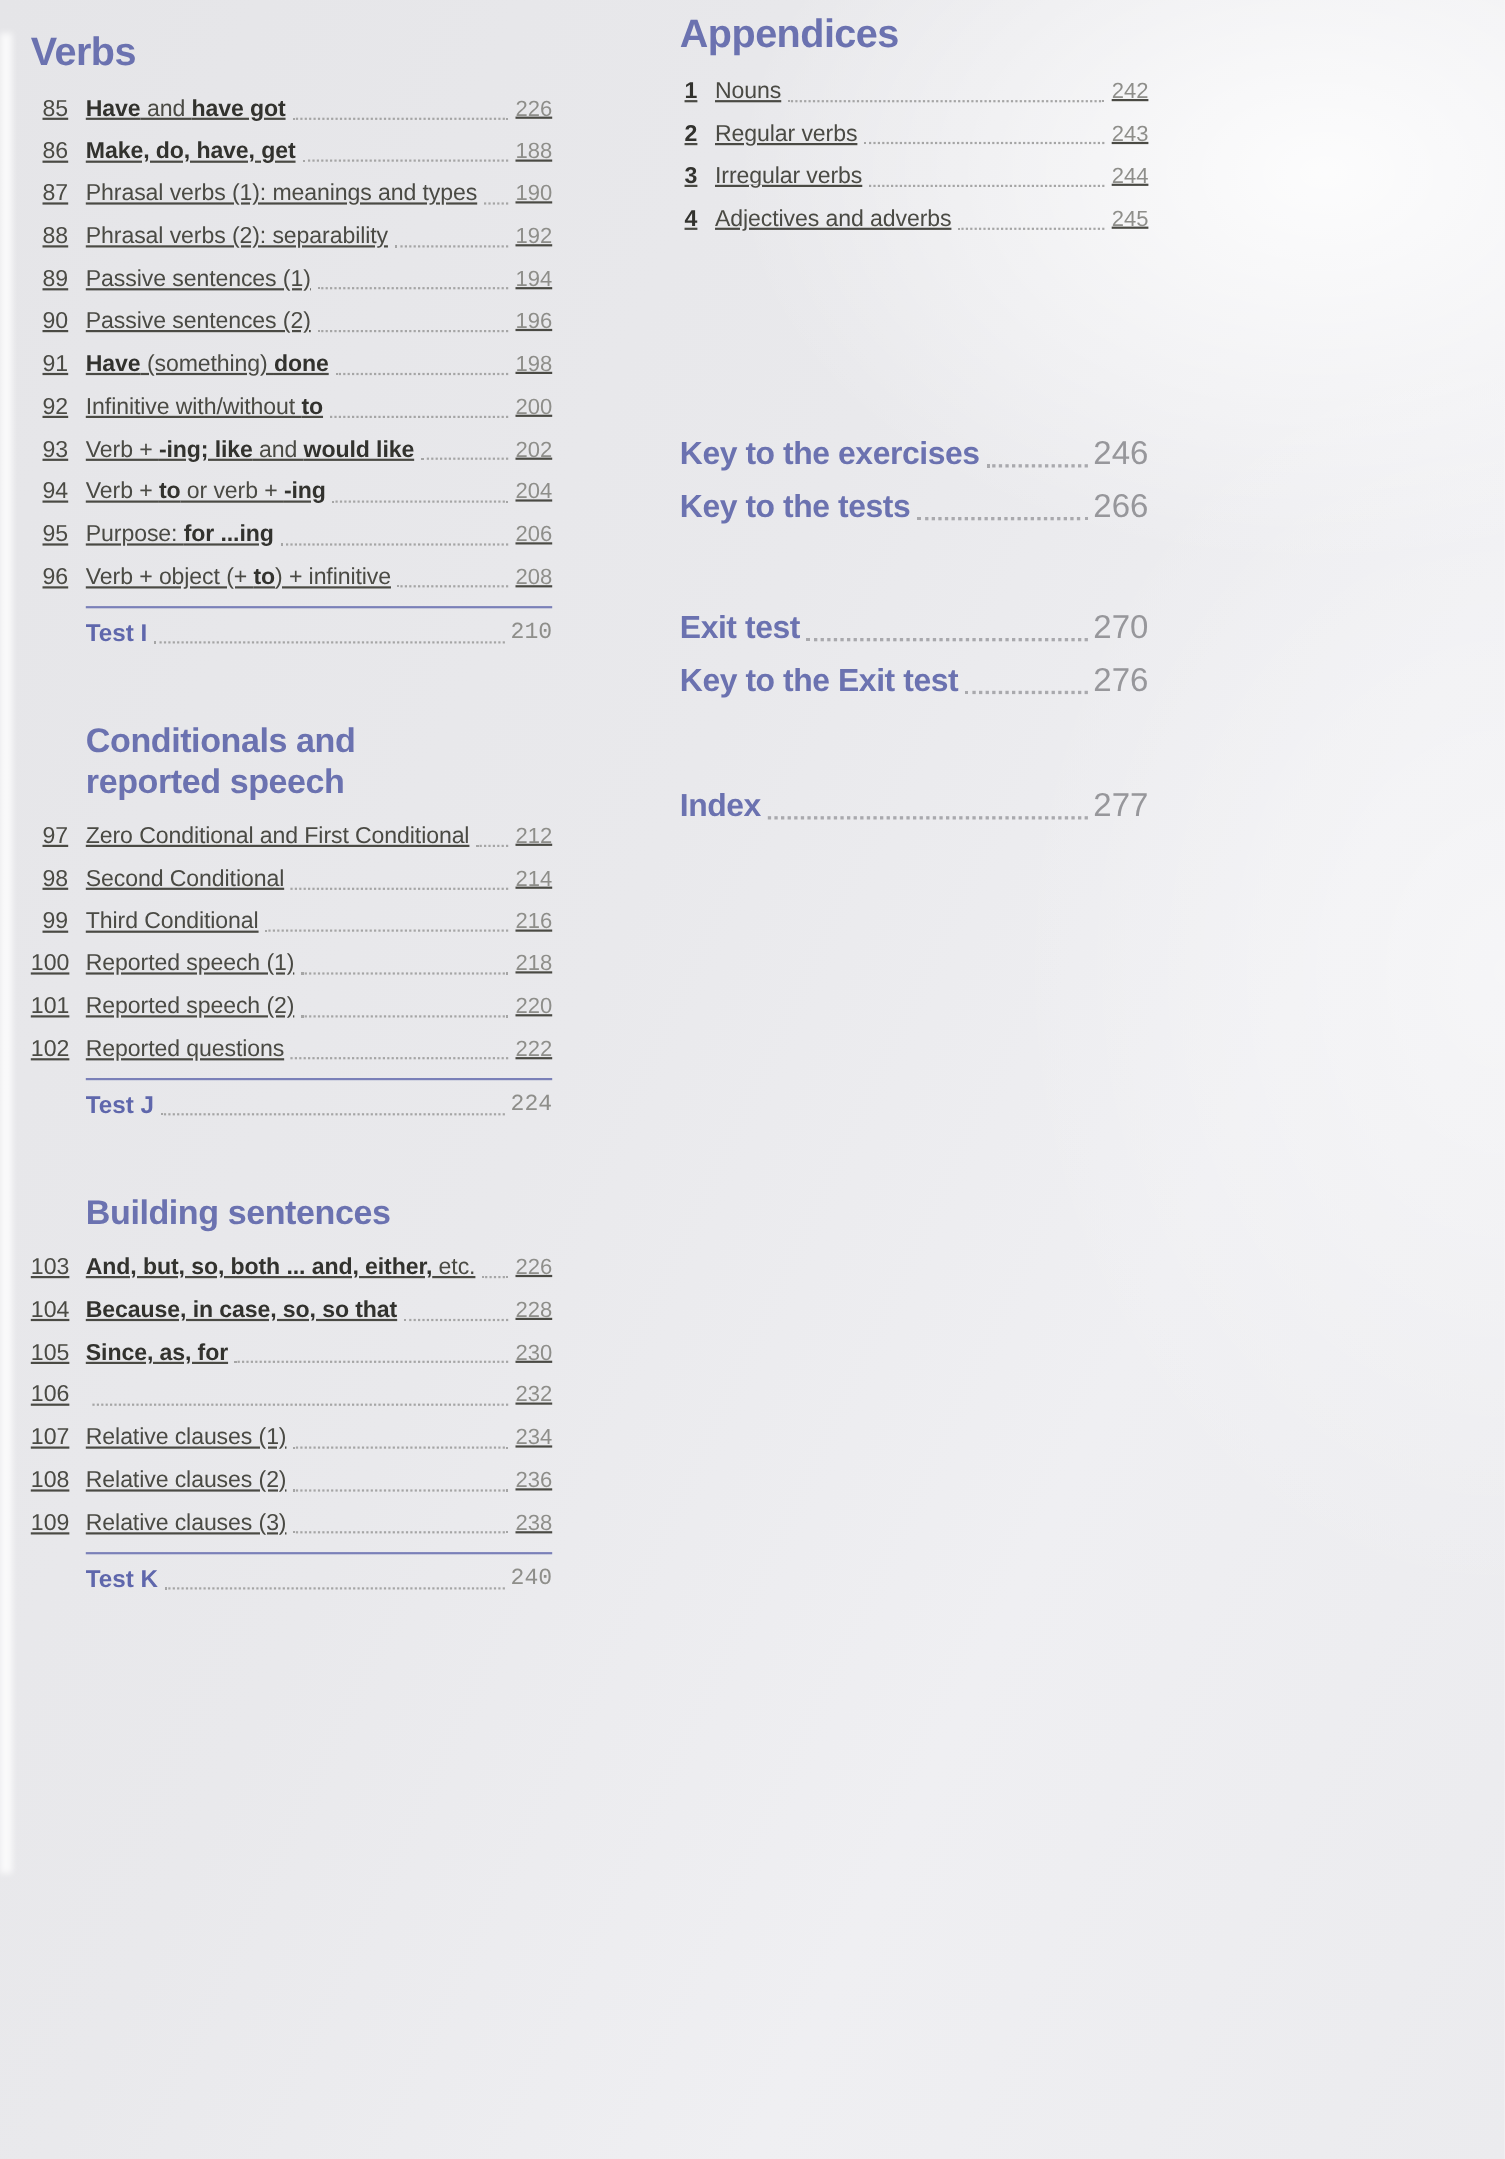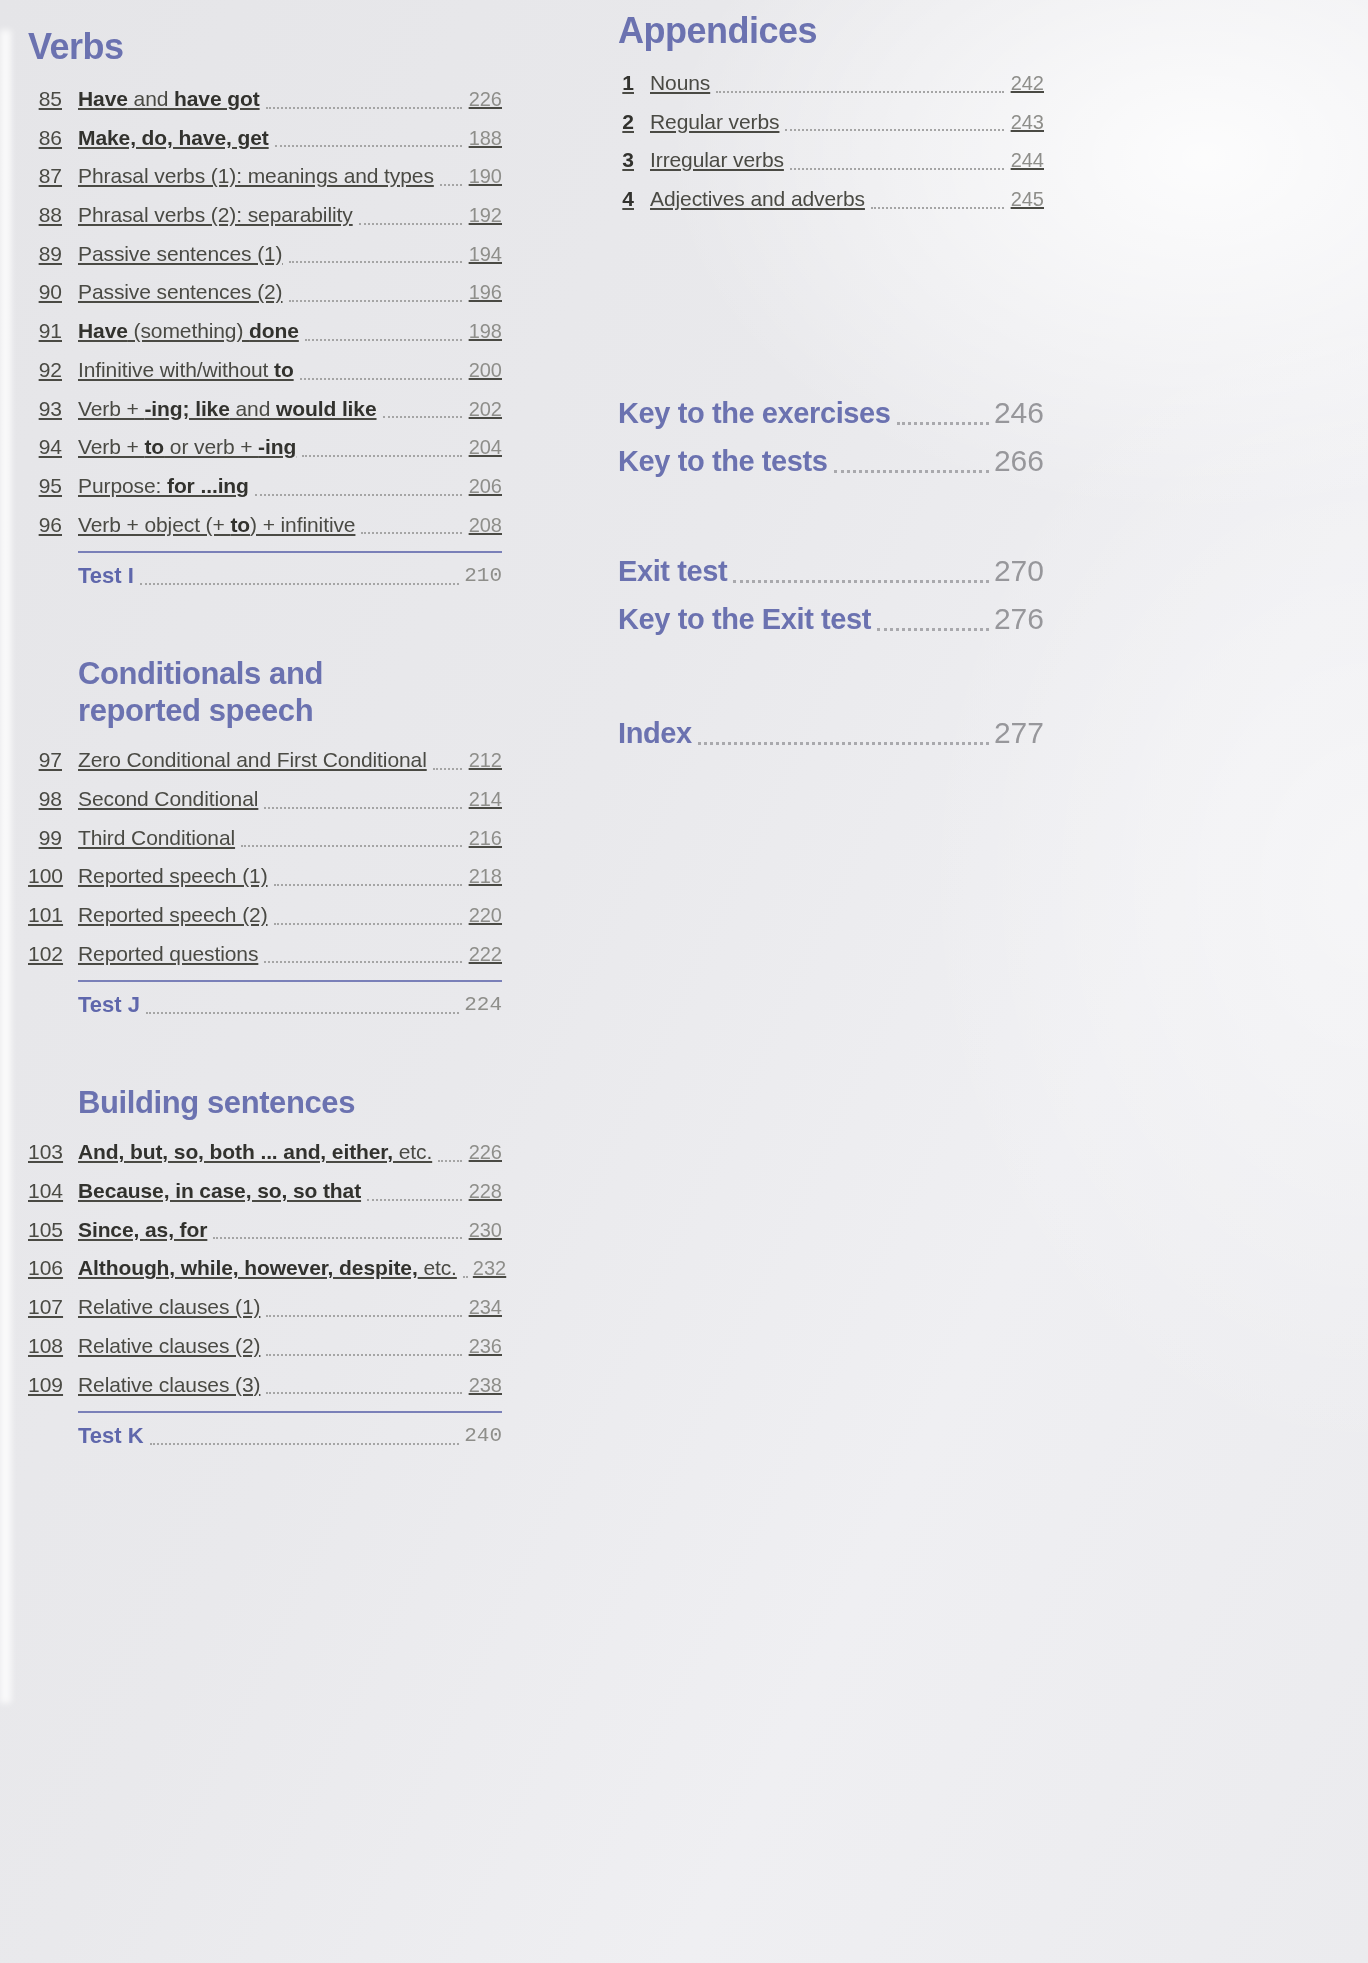--- a/index.html
+++ b/index.html
@@ -225,21 +225,20 @@
         <span class="pg">228</span>
       </div>
       <div class="row">
         <span class="num">105</span>
         <span class="title"><b>Since, as, for</b></span>
         <span class="leader"></span>
         <span class="pg">230</span>
       </div>
       <div class="row">
         <span class="num">106</span>
-        <span class="title"><b>Although, while, however, despite,</b><span> etc.</span></span>
         <span class="leader"></span>
         <span class="pg">232</span>
       </div>
       <div class="row">
         <span class="num">107</span>
         <span class="title"><span>Relative clauses (1)</span></span>
         <span class="leader"></span>
         <span class="pg">234</span>
       </div>
       <div class="row">

